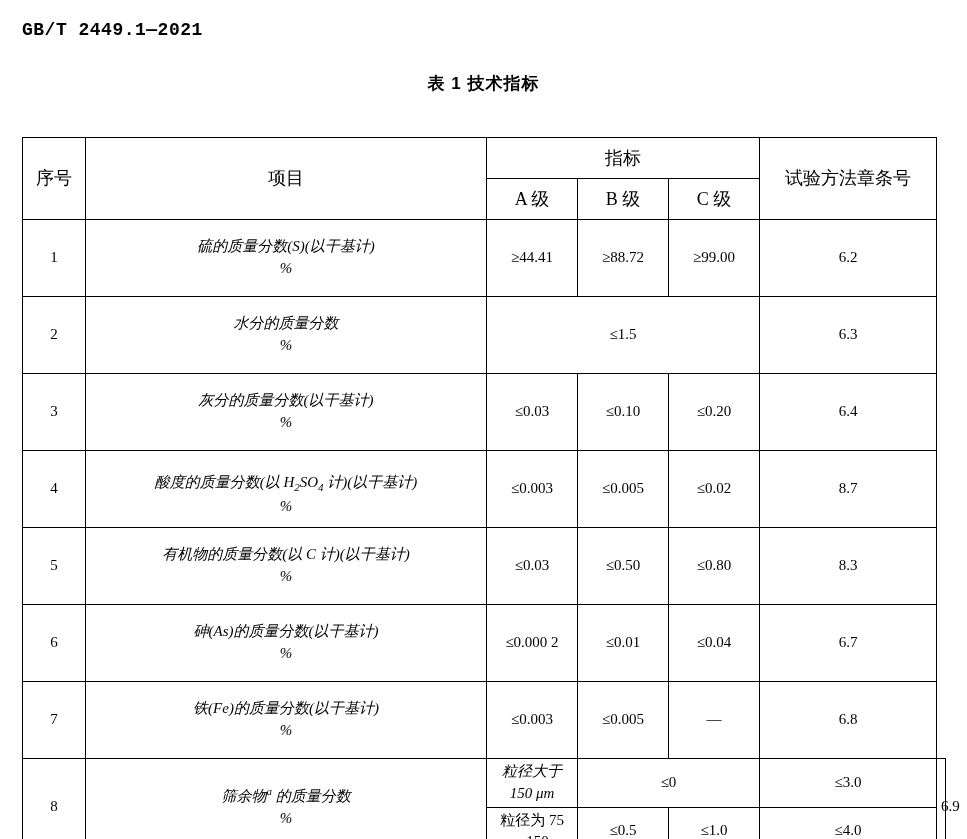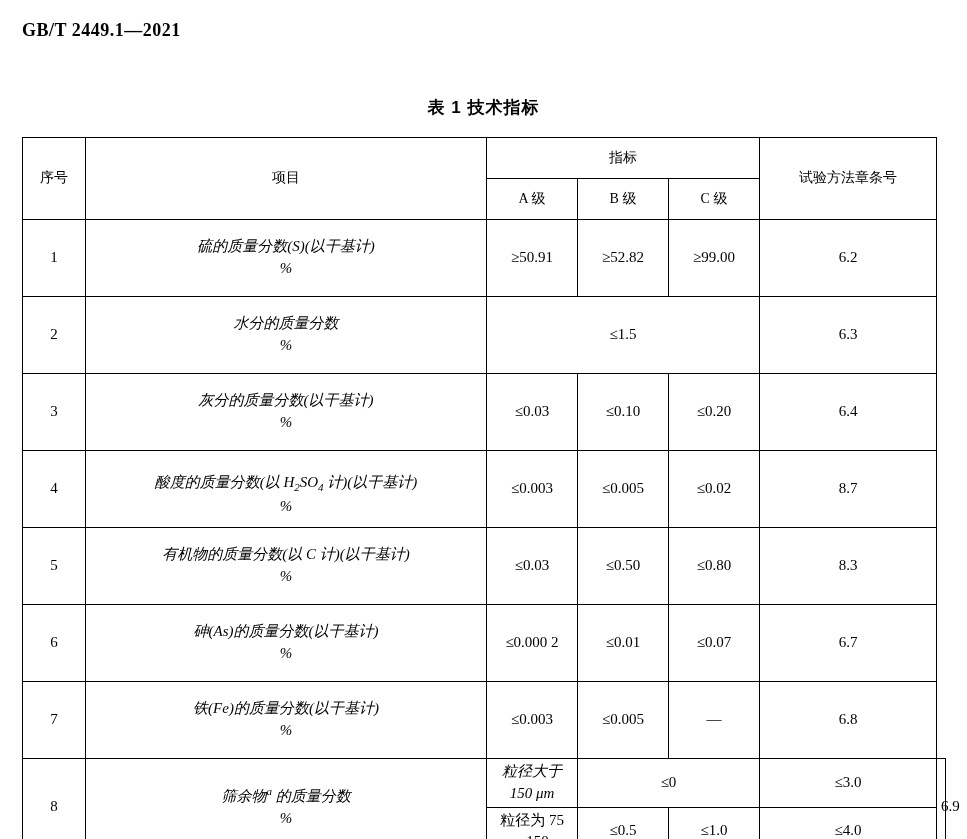--- a/index.html
+++ b/index.html
@@ -18,28 +18,28 @@
   .page {
     width: 967px;
     height: 839px;
     position: relative;
     box-sizing: border-box;
   }
   .header-code {
     position: absolute;
     top: 20px;
     left: 22px;
-    font-family: Liberation Serif, serif;
+    font-family: Liberation Mono, monospace;
     font-weight: bold;
     font-size: 18px;
     letter-spacing: 0.5px;
   }
   .table-title {
     position: absolute;
-    top: 96px;
+    top: 72px;
     left: 0;
     width: 967px;
     text-align: center;
     font-family: "Liberation Sans", "DejaVu Sans", sans-serif;
     font-weight: bold;
     font-size: 17px;
     letter-spacing: 1px;
   }
   .table-wrap {
     position: absolute;
@@ -60,21 +60,21 @@
     font-weight: normal;
     padding: 2px 4px;
     line-height: 1.45;
   }
   .col-no      { width: 63px; }
   .col-item    { width: 401px; }
   .col-a       { width: 91px; }
   .col-b       { width: 91px; }
   .col-c       { width: 91px; }
   .col-method  { width: 177px; }
-  .hdr-row td { height: 36px; font-size: 14px; }
+  .hdr-row td { height: 36px; font-size: 18px; }
   .body-row td { height: 72px; }
   .item-cell {
     line-height: 1.5;
   }
   .item-sub {
     display: block;
     font-style: italic;
   }
   .sub { font-size: 11px; vertical-align: sub; }
   .sup { font-size: 11px; vertical-align: super; }
@@ -120,22 +120,22 @@
           <td>B 级</td>
           <td>C 级</td>
         </tr>
 
         <tr class="body-row">
           <td>1</td>
           <td class="item-cell">
             <span class="item-sub">硫的质量分数(S)(以干基计)</span>
             <span class="item-sub">%</span>
           </td>
-          <td>≥50.91</td>
-          <td>≥52.82</td>
+          <td>≥44.41</td>
+          <td>≥88.72</td>
           <td>≥99.00</td>
           <td>6.2</td>
         </tr>
 
         <tr class="body-row">
           <td>2</td>
           <td class="item-cell">
             <span class="item-sub">水分的质量分数</span>
             <span class="item-sub">%</span>
           </td>
@@ -180,21 +180,21 @@
         </tr>
 
         <tr class="body-row">
           <td>6</td>
           <td class="item-cell">
             <span class="item-sub">砷(As)的质量分数(以干基计)</span>
             <span class="item-sub">%</span>
           </td>
           <td>≤0.000 2</td>
           <td>≤0.01</td>
-          <td>≤0.07</td>
+          <td>≤0.04</td>
           <td>6.7</td>
         </tr>
 
         <tr class="body-row">
           <td>7</td>
           <td class="item-cell">
             <span class="item-sub">铁(Fe)的质量分数(以干基计)</span>
             <span class="item-sub">%</span>
           </td>
           <td>≤0.003</td>

